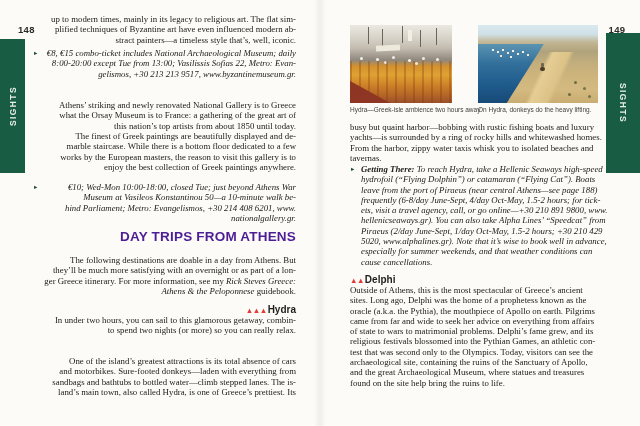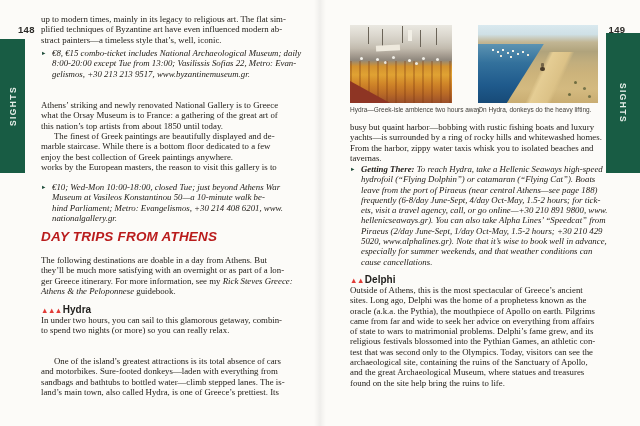--- a/index.html
+++ b/index.html
@@ -13,35 +13,35 @@
   #pn-left{left:18px;top:24px;}
   #pn-right{left:600px;width:34px;text-align:center;top:24px;}
   .tab{position:absolute;background:#185c44;color:#e6eee8;z-index:30;
        font-family:"Liberation Sans",sans-serif;font-weight:bold;font-size:8.5px;
        letter-spacing:1.4px;display:flex;align-items:center;justify-content:center;}
   #tab-left{left:0;top:39px;width:25px;height:134px;}
   #tab-left .vt{writing-mode:vertical-rl;transform:rotate(180deg);}
   #tab-right{right:0;top:33px;width:34px;height:140px;}
   #tab-right .vt{writing-mode:vertical-rl;}
   .col{position:absolute;top:0;height:426px;}
-  #col-left{left:41px;width:263px;}
+  #col-left{left:33px;width:263px;text-align:right;}
   #col-right{left:350px;width:258px;}
   .block{position:absolute;left:0;right:0;}
   .body{font-size:8.8px;line-height:10.3px;}
   .line{white-space:nowrap;height:10.3px;}
   .bullet{font-style:italic;padding-left:11px;}
   .bullet .marker{position:absolute;left:0;top:2.5px;font-size:5.5px;color:#1c4a38;
                   font-style:normal;line-height:1;}
   .it{font-style:italic;}
   .h-sight{font-family:"Liberation Sans",sans-serif;font-weight:bold;font-size:10px;line-height:11px;}
   .tri{color:#e13b36;font-size:7.5px;letter-spacing:-0.5px;margin-right:1px;}
   .h-blue{color:#3b87c4;}
   .h-black{color:#1f1e1b;}
   .h-section{font-family:"Liberation Sans",sans-serif;font-weight:bold;font-size:13.5px;
-             line-height:16px;color:#b91c1c;letter-spacing:0.2px;font-style:italic;}
+             line-height:16px;color:#4c1d95;letter-spacing:0.2px;}
   .indent .line:first-child{text-indent:13px;}
   .photos{position:absolute;top:25px;left:0;display:flex;gap:26px;}
   .photo{position:relative;height:78px;overflow:hidden;}
   #photo-harbor{width:102px;
     background:linear-gradient(180deg,#eae8e1 0%,#ddd9d0 12%,#cfcabf 22%,#c2bbae 30%,
       #a89f93 38%,#8f887e 45%,#d3922f 53%,#e0a233 64%,#cf8428 76%,#b96a26 88%,#9a4f2b 100%);}
   #photo-harbor .chairs{position:absolute;left:0;right:0;top:46%;bottom:0;
     background:repeating-linear-gradient(90deg,rgba(122,53,12,0.30) 0 2px,rgba(0,0,0,0) 2px 9px);}
   #photo-harbor .masts{position:absolute;left:18px;top:2px;width:1px;height:17px;background:#6b6458;
     box-shadow:14px 2px 0 #6b6458,34px -1px 0 #6b6458,52px 3px 0 #6b6458,68px 1px 0 #6b6458;}
@@ -110,22 +110,22 @@
 
     <div class="block body" style="top:100px">
         <div class="line">Athens’ striking and newly renovated National Gallery is to Greece</div>
         <div class="line">what the Orsay Museum is to France: a gathering of the great art of</div>
         <div class="line">this nation’s top artists from about 1850 until today.</div>
       </div>
 
     <div class="block body indent" style="top:131px">
         <div class="line">The finest of Greek paintings are beautifully displayed and de-</div>
         <div class="line">marble staircase. While there is a bottom floor dedicated to a few</div>
+        <div class="line">works by the European masters, the reason to visit this gallery is to</div>
         <div class="line">enjoy the best collection of Greek paintings anywhere.</div>
-        <div class="line">works by the European masters, the reason to visit this gallery is to</div>
       </div>
 
     <div class="block body bullet" style="top:182px">
       <span class="marker">►</span>
       <div>
           <div class="line">€10; Wed-Mon 10:00-18:00, closed Tue; just beyond Athens War</div>
           <div class="line">Museum at Vasileos Konstantinou 50—a 10-minute walk be-</div>
           <div class="line">hind Parliament; Metro: Evangelismos, +30 214 408 6201, www.</div>
           <div class="line">nationalgallery.gr.</div>
         </div>

